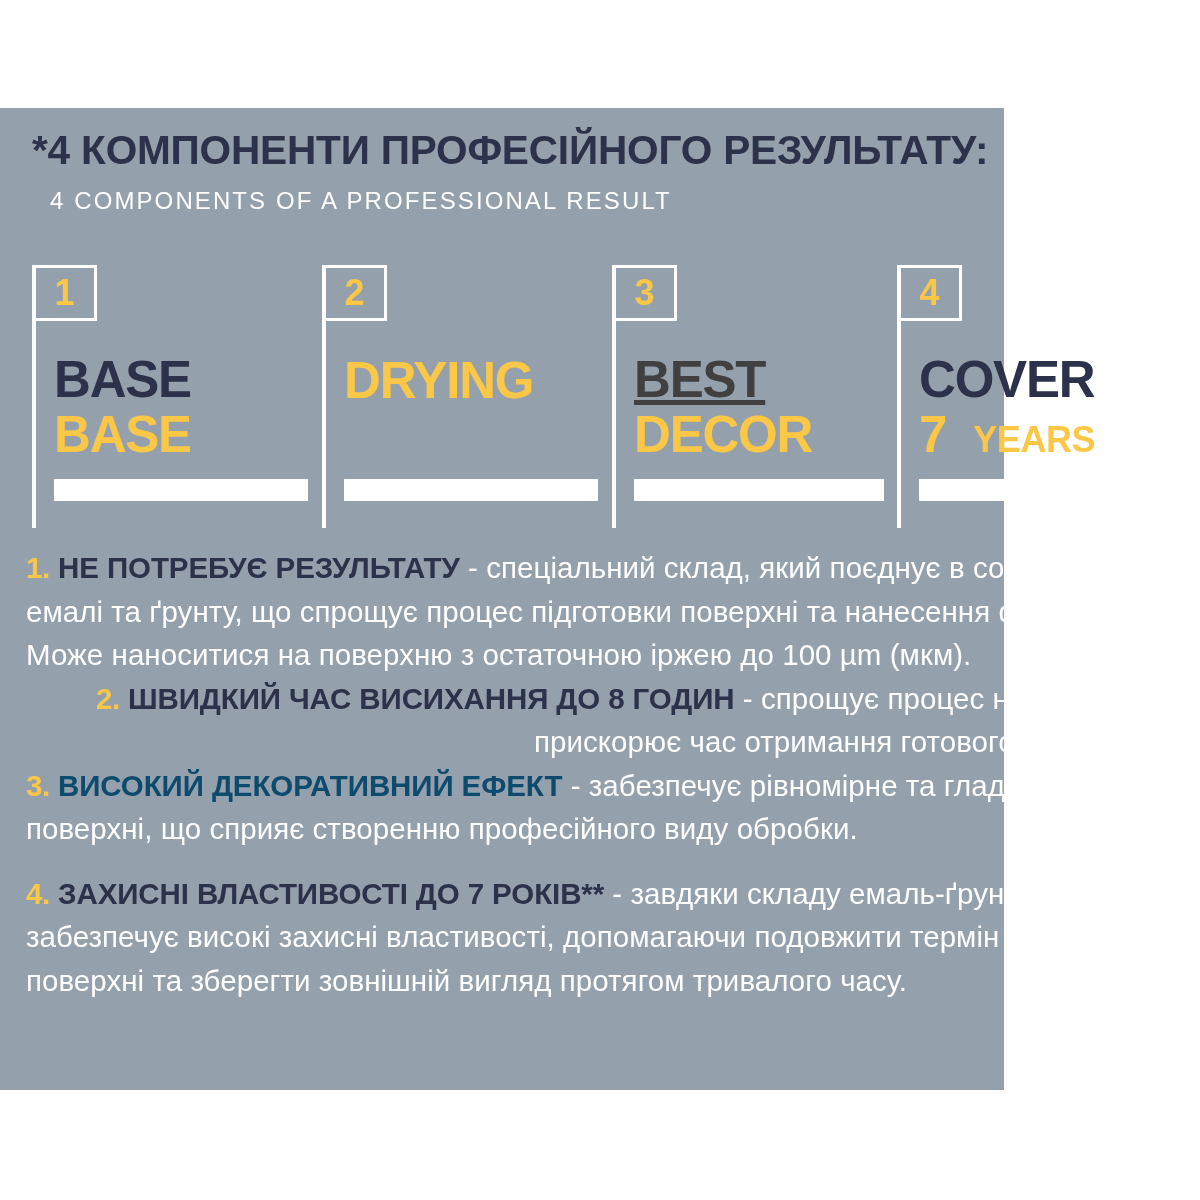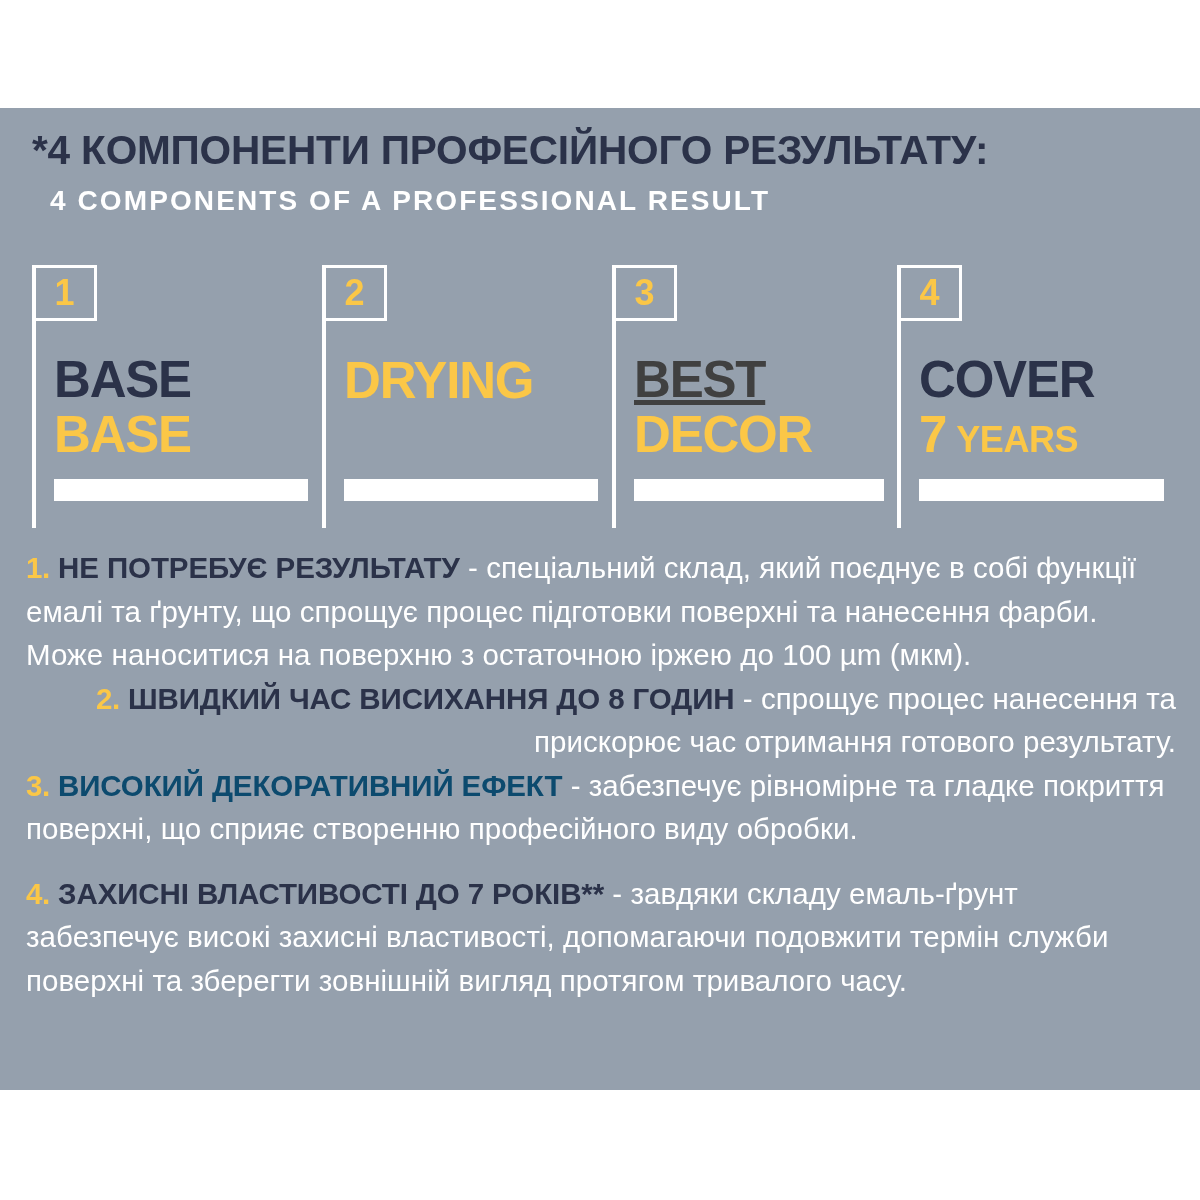--- a/index.html
+++ b/index.html
@@ -14,21 +14,21 @@
     font-family: "Liberation Sans", sans-serif;
     -webkit-font-smoothing: antialiased;
     overflow: hidden;
   }
 
   
   .panel {
     position: absolute;
     left: 0;
     top: 108px;
-    width: 1200px;
+    width: 1004px;
     height: 982px;
     background: #95a0ad;
     box-sizing: border-box;
   }
 
   
   .headline-block {
     position: absolute;
     left: 32px;
     top: 20px;
@@ -41,22 +41,22 @@
     line-height: 44px;
     letter-spacing: -0.2px;
     color: #2b3249;
     white-space: nowrap;
     transform: scaleX(0.99);
     transform-origin: left center;
     margin: 0;
   }
   .headline-sub {
     font-family: "Liberation Sans", sans-serif;
-    font-weight: 700;
-    font-size: 28px;
+    font-weight: 400;
+    font-size: 24px;
     line-height: 38px;
     letter-spacing: 2.1px;
     color: #ffffff;
     margin: 10px 0 0 18px;
     white-space: nowrap;
   }
 
   
   .flags {
     position: absolute;
@@ -234,21 +234,21 @@
     </div>
 
     <div class="flag flag-4">
       <div class="flag-pole" style="background: rgb(255, 255, 255);"></div>
       <div class="flag-badge" style="border-color: rgb(255, 255, 255);">
         <div class="flag-num" style="color: rgb(251, 199, 71);">4</div>
       </div>
       <div class="flag-words">
         <div class="flag-w1" style="color: rgb(43, 50, 73);">COVER</div>
         <div class="flag-w2" style="color: rgb(251, 199, 71);">
-          <span>7</span><span class="small" style="margin-left: 10px;">YEARS</span>
+          <span>7</span><span class="small" style="margin-left: 27px;">YEARS</span>
         </div>
       </div>
       <div class="flag-bar" style="background: rgb(255, 255, 255);"></div>
     </div>
 
   </div>
 
   <div class="body-block">
 
     <p class="para" style="color: rgb(255, 255, 255);">

